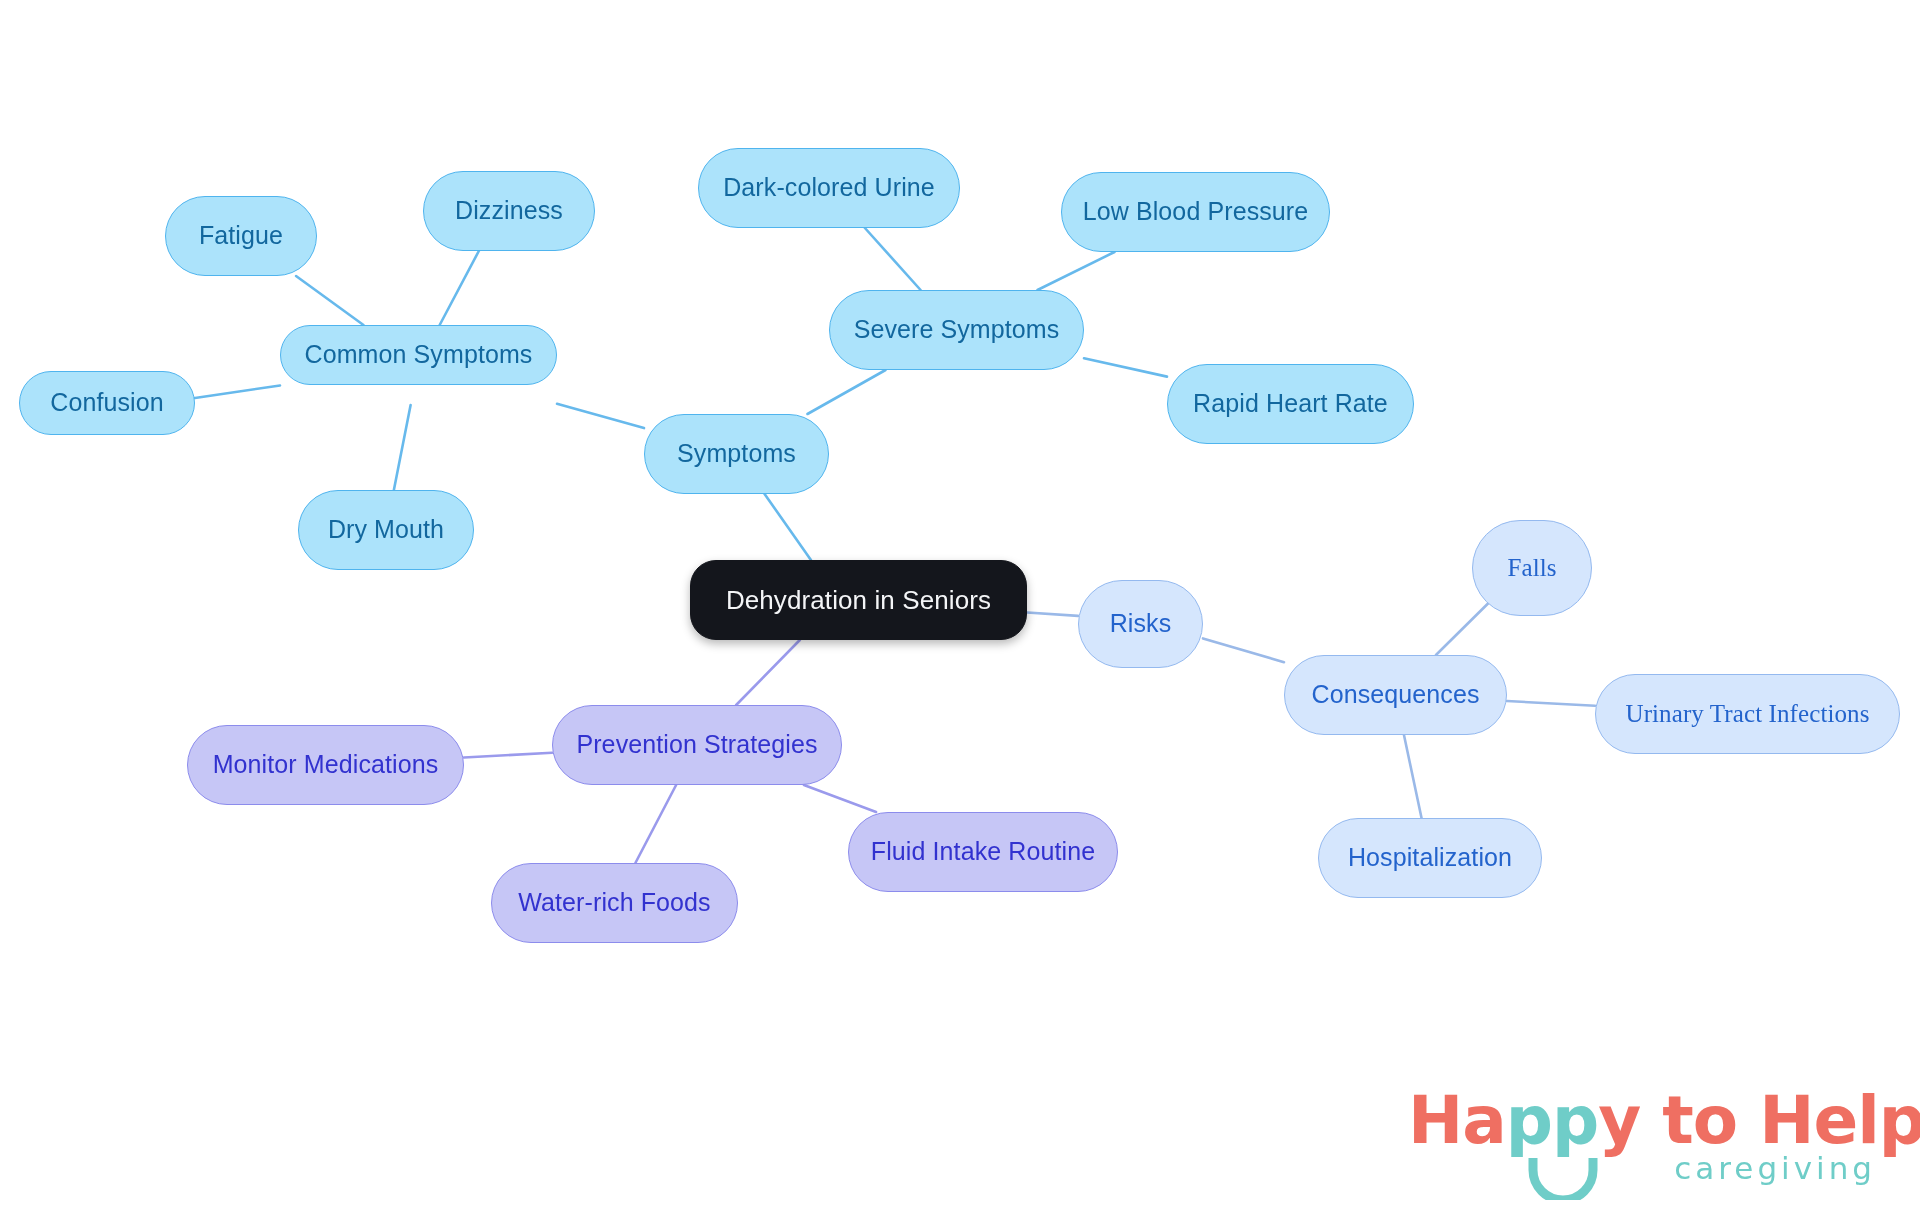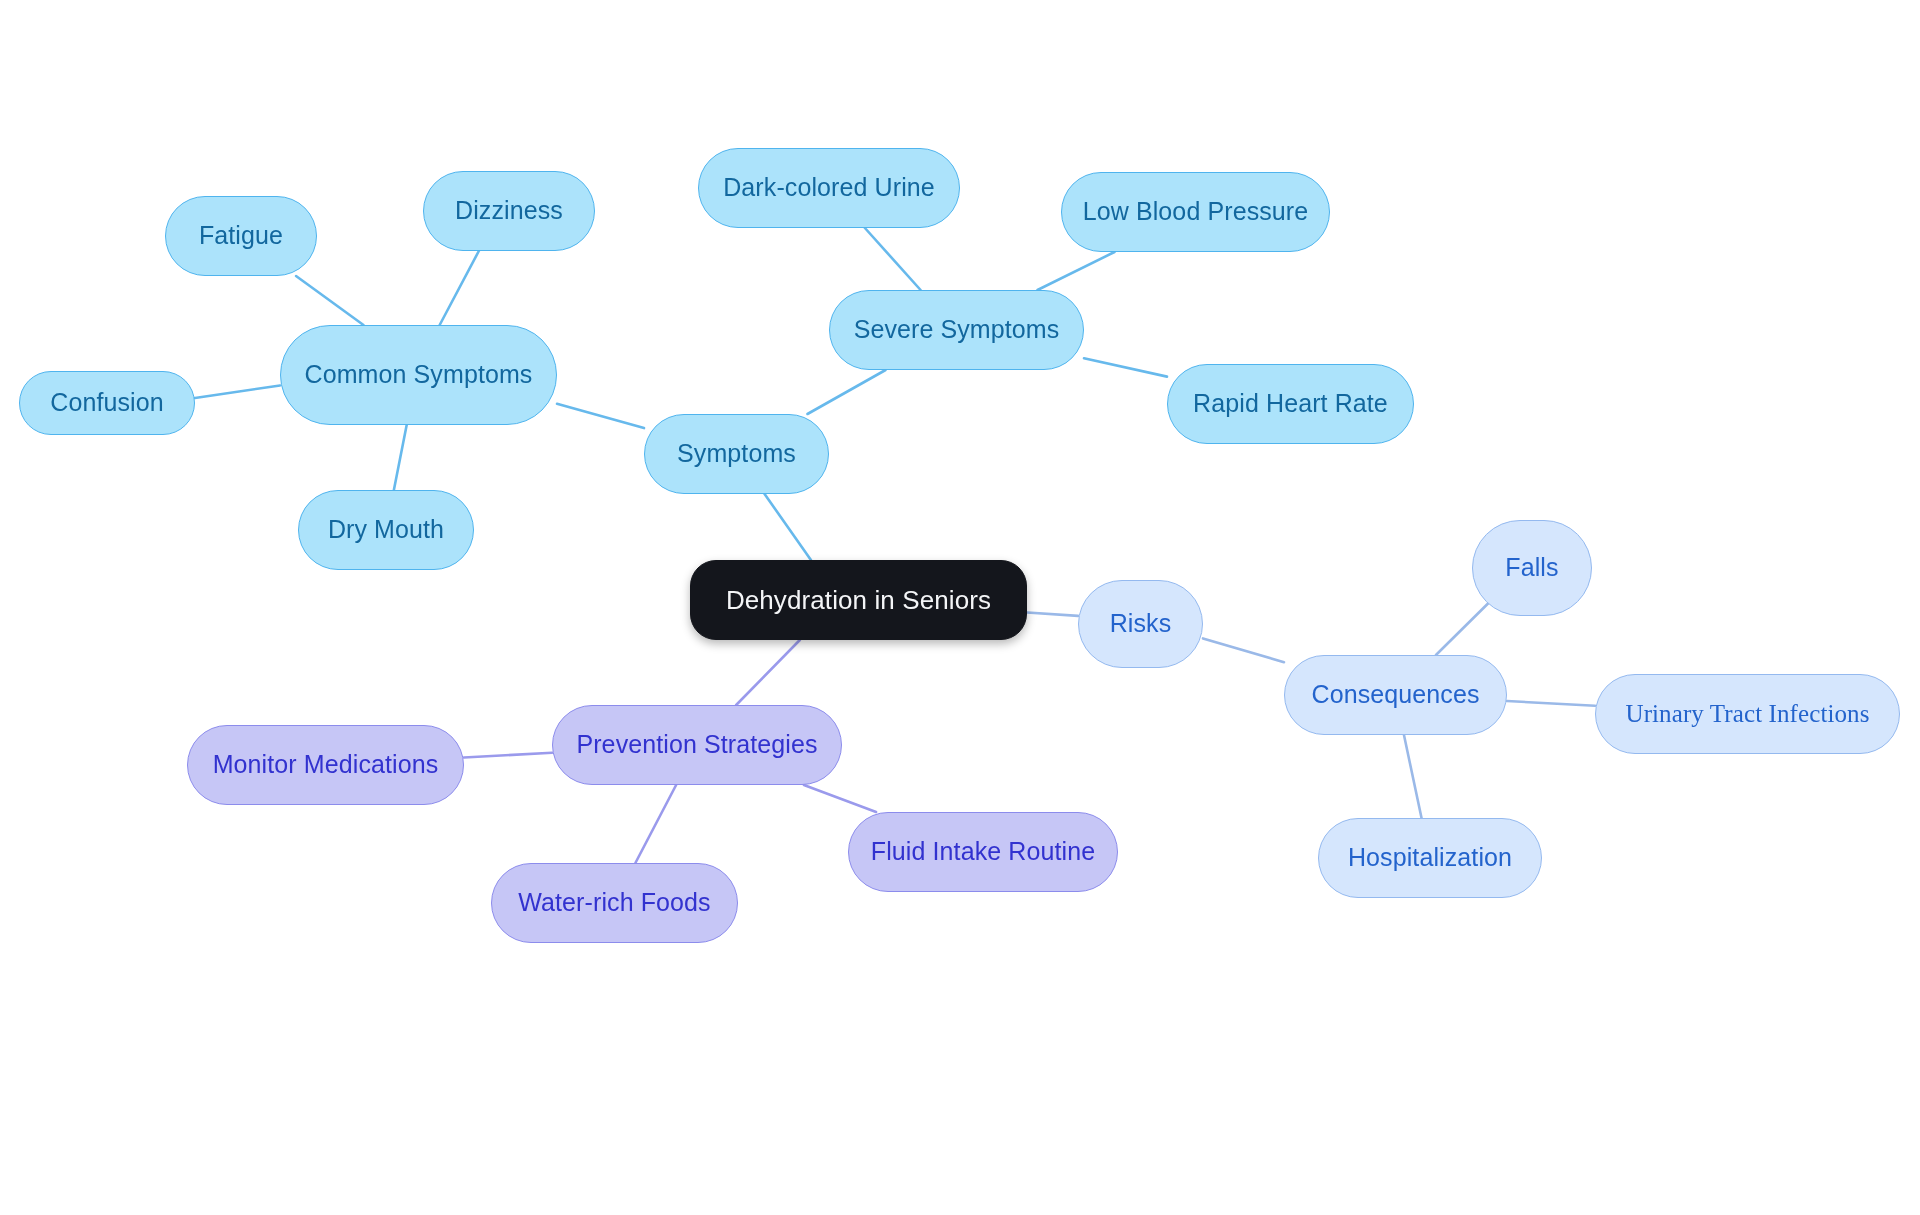--- a/index.html
+++ b/index.html
@@ -139,34 +139,43 @@
       <line x1="1403.9662576687117" y1="735" x2="1421.5337423312883" y2="818" stroke="#9ab9e8" stroke-width="2.6" stroke-linecap="round"></line>
       <line x1="799.8275862068965" y1="640" x2="736.1724137931035" y2="705" stroke="#9a9aec" stroke-width="2.6" stroke-linecap="round"></line>
       <line x1="552" y1="752.8061911170929" x2="464" y2="757.5437415881561" stroke="#9a9aec" stroke-width="2.6" stroke-linecap="round"></line>
       <line x1="676.1139240506329" y1="785" x2="635.3860759493671" y2="863" stroke="#9a9aec" stroke-width="2.6" stroke-linecap="round"></line>
       <line x1="803.9158878504672" y1="785" x2="876.0841121495328" y2="812" stroke="#9a9aec" stroke-width="2.6" stroke-linecap="round"></line>
     </svg>
 
   <div id="nodes-layer">
       <div class="node root" style="left: 690px; top: 560px; width: 337px; height: 80px;">Dehydration in Seniors</div>
       <div class="node blue" style="left: 644px; top: 414px; width: 185px; height: 80px;">Symptoms</div>
-      <div class="node blue" style="left: 280px; top: 325px; width: 277px; height: 100px;">Common Symptoms</div>
+      <div class="node blue" style="left: 280px; top: 325px; width: 277px; height: 60px;">Common Symptoms</div>
       <div class="node blue" style="left: 165px; top: 196px; width: 152px; height: 80px;">Fatigue</div>
       <div class="node blue" style="left: 423px; top: 171px; width: 172px; height: 80px;">Dizziness</div>
       <div class="node blue" style="left: 19px; top: 371px; width: 176px; height: 64px;">Confusion</div>
       <div class="node blue" style="left: 298px; top: 490px; width: 176px; height: 80px;">Dry Mouth</div>
       <div class="node blue" style="left: 829px; top: 290px; width: 255px; height: 80px;">Severe Symptoms</div>
       <div class="node blue" style="left: 698px; top: 148px; width: 262px; height: 80px;">Dark-colored Urine</div>
       <div class="node blue" style="left: 1061px; top: 172px; width: 269px; height: 80px;">Low Blood Pressure</div>
       <div class="node blue" style="left: 1167px; top: 364px; width: 247px; height: 80px; text-align: right;">Rapid Heart Rate</div>
       <div class="node lightblue" style="left: 1078px; top: 580px; width: 125px; height: 88px;">Risks</div>
       <div class="node lightblue" style="left: 1284px; top: 655px; width: 223px; height: 80px;">Consequences</div>
-      <div class="node lightblue" style="left: 1472px; top: 520px; width: 120px; height: 96px;">Falls</div>
+      <div class="node lightblue" style="left: 1472px; top: 520px; width: 120px; height: 96px; font-family: Liberation Serif, serif;">Falls</div>
       <div class="node lightblue" style="left: 1595px; top: 674px; width: 305px; height: 80px; font-family: Liberation Serif, serif;">Urinary Tract Infections</div>
       <div class="node lightblue" style="left: 1318px; top: 818px; width: 224px; height: 80px;">Hospitalization</div>
       <div class="node purple" style="left: 552px; top: 705px; width: 290px; height: 80px;">Prevention Strategies</div>
       <div class="node purple" style="left: 187px; top: 725px; width: 277px; height: 80px;">Monitor Medications</div>
       <div class="node purple" style="left: 491px; top: 863px; width: 247px; height: 80px; text-align: right;">Water-rich Foods</div>
       <div class="node purple" style="left: 848px; top: 812px; width: 270px; height: 80px;">Fluid Intake Routine</div>
     </div>
 
+  <div id="logo">
+    <div class="logo-word">
+      <span class="lg-coral">Ha</span><span class="lg-teal">pp</span><span class="lg-coral">y</span><span class="lg-coral"> to Help</span>
+    </div>
+    <svg id="logo-smile" width="74" height="46" viewBox="0 0 74 46">
+      <path d="M7 4 L7 16 A30 30 0 0 0 67 16 L67 4" fill="none" stroke="#6fcdc8" stroke-width="9" stroke-linecap="butt"></path>
+    </svg>
+    <div class="logo-sub">caregiving</div>
+  </div>
 
 </div>
 
 </body></html>

